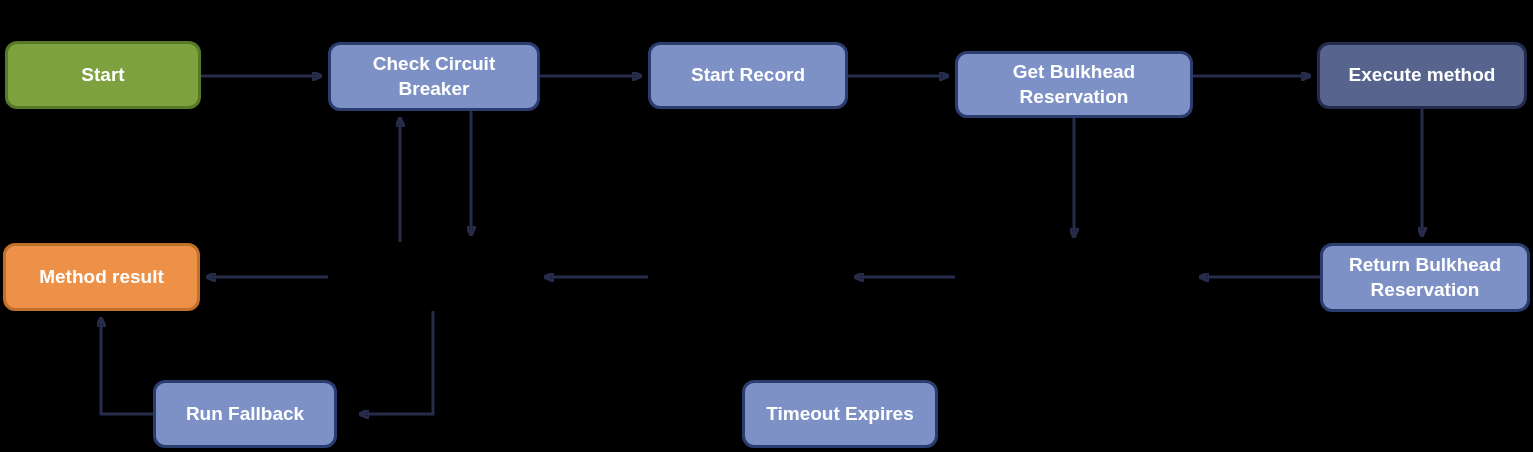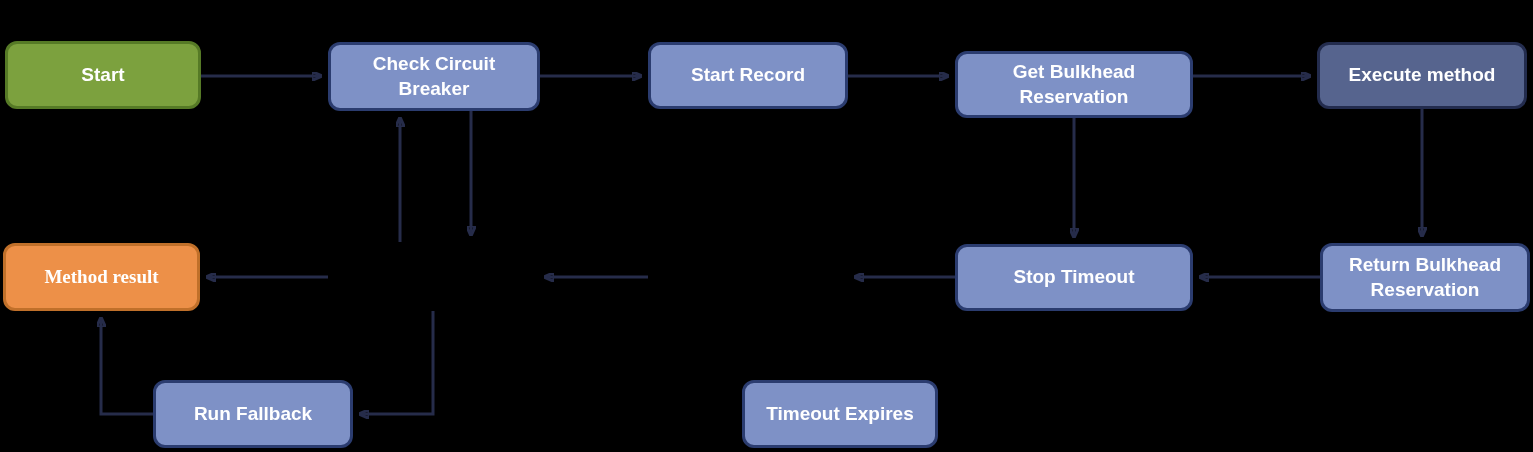--- a/index.html
+++ b/index.html
@@ -22,34 +22,34 @@
     text-align: center;
     font-weight: bold;
     font-size: 19px;
     line-height: 1.3;
     color: var(--text, #fff);
     white-space: pre-line;
     padding: 4px 8px;
   }
   .node.blue   { background: var(--node-blue, #7E91C6);   border-color: var(--node-blue-border, #2B3C6F); }
   .node.green  { background: var(--node-green, #7CA13E);  border-color: var(--node-green-border, #567A26); }
-  .node.orange { background: var(--node-orange, #ED9048); border-color: var(--node-orange-border, #C0702A); font-family: Liberation Serif, serif; }
+  .node.orange { background: var(--node-orange, #ED9048); border-color: var(--node-orange-border, #C0702A); }
   .node.dark   { background: var(--node-dark, #56648E);   border-color: var(--node-dark-border, #232C4E); }
 
   #n-start          { left: 5px;    top: 41px;  width: 196px; height: 68px; }
   #n-check          { left: 328px;  top: 42px;  width: 212px; height: 69px; }
   #n-start-timeout  { left: 648px;  top: 42px;  width: 200px; height: 67px; }
   #n-get-bulkhead   { left: 955px;  top: 51px;  width: 238px; height: 67px; }
   #n-execute        { left: 1317px; top: 42px;  width: 210px; height: 67px; }
   #n-method-result  { left: 3px;    top: 243px; width: 197px; height: 68px; }
   #n-need-retry     { left: 328px;  top: 242px; width: 210px; height: 69px; }
   #n-record         { left: 648px;  top: 244px; width: 200px; height: 68px; }
   #n-stop-timeout   { left: 955px;  top: 244px; width: 238px; height: 67px; }
   #n-return-bulkhead{ left: 1320px; top: 243px; width: 210px; height: 69px; }
-  #n-run-fallback   { left: 153px;  top: 380px; width: 200px; height: 68px; }
+  #n-run-fallback   { left: 153px;  top: 380px; width: 184px; height: 68px; }
   #n-timeout-expires{ left: 742px;  top: 380px; width: 196px; height: 68px; }
 
   svg.connectors {
     position: absolute;
     left: 0; top: 0;
     width: 1533px;
     height: 452px;
     color: var(--arrow, #262C4A);
     pointer-events: none;
   }
@@ -83,19 +83,18 @@
   </svg>
 
   <div class="node green" id="n-start">Start</div>
   <div class="node blue" id="n-check">Check Circuit
 Breaker</div>
   <div class="node blue" id="n-start-timeout">Start Record</div>
   <div class="node blue" id="n-get-bulkhead">Get Bulkhead
 Reservation</div>
   <div class="node dark" id="n-execute">Execute method</div>
   <div class="node orange" id="n-method-result">Method result</div>
-  <div class="node blue" id="n-stop-timeout">Stop Timeout</div>
   <div class="node blue" id="n-return-bulkhead">Return Bulkhead
 Reservation</div>
   <div class="node blue" id="n-run-fallback">Run Fallback</div>
   <div class="node blue" id="n-timeout-expires">Timeout Expires</div>
 
 </div>
 
 </body></html>

